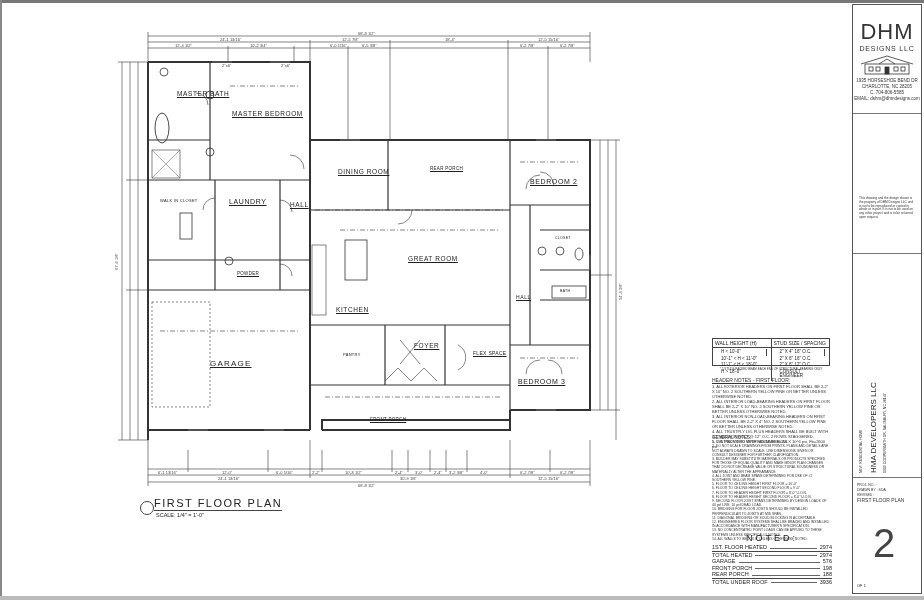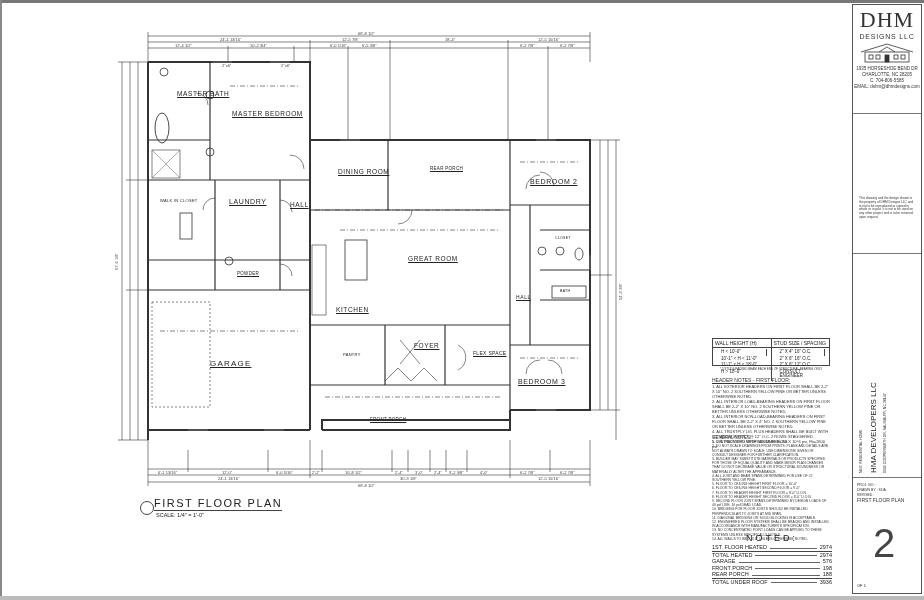--- a/index.html
+++ b/index.html
@@ -346,21 +346,21 @@
     <div style="border-top:1px solid #444;"></div>
     <div class="area-row">
       <span>TOTAL UNDER ROOF</span>
         <span class="dots"></span>
         <span>3936</span>
     </div>
   </div>
 
   <div class="tb">
     <div class="tb-sec" style="top:0;height:108px;">
-      <div class="logo" style="margin-top:2px;font-family:Liberation Serif, serif;">DHM</div>
+      <div class="logo" style="margin-top:14px;">DHM</div>
       <div class="logo-sub">DESIGNS LLC</div>
       <svg width="68" height="22" viewBox="0 0 68 22" style="display:block;margin:2px 0;">
         <g stroke="#333" fill="none" stroke-width=".8">
           <polyline points="8,10 34,2 60,10"></polyline>
           <rect x="12" y="10" width="44" height="10"></rect>
           <polyline points="26,10 34,5 42,10"></polyline>
           <rect x="16" y="13" width="4" height="4"></rect>
             <rect x="23" y="13" width="4" height="4"></rect>
           <rect x="32" y="13" width="4" height="7" fill="#333"></rect>
           <rect x="41" y="13" width="4" height="4"></rect>

